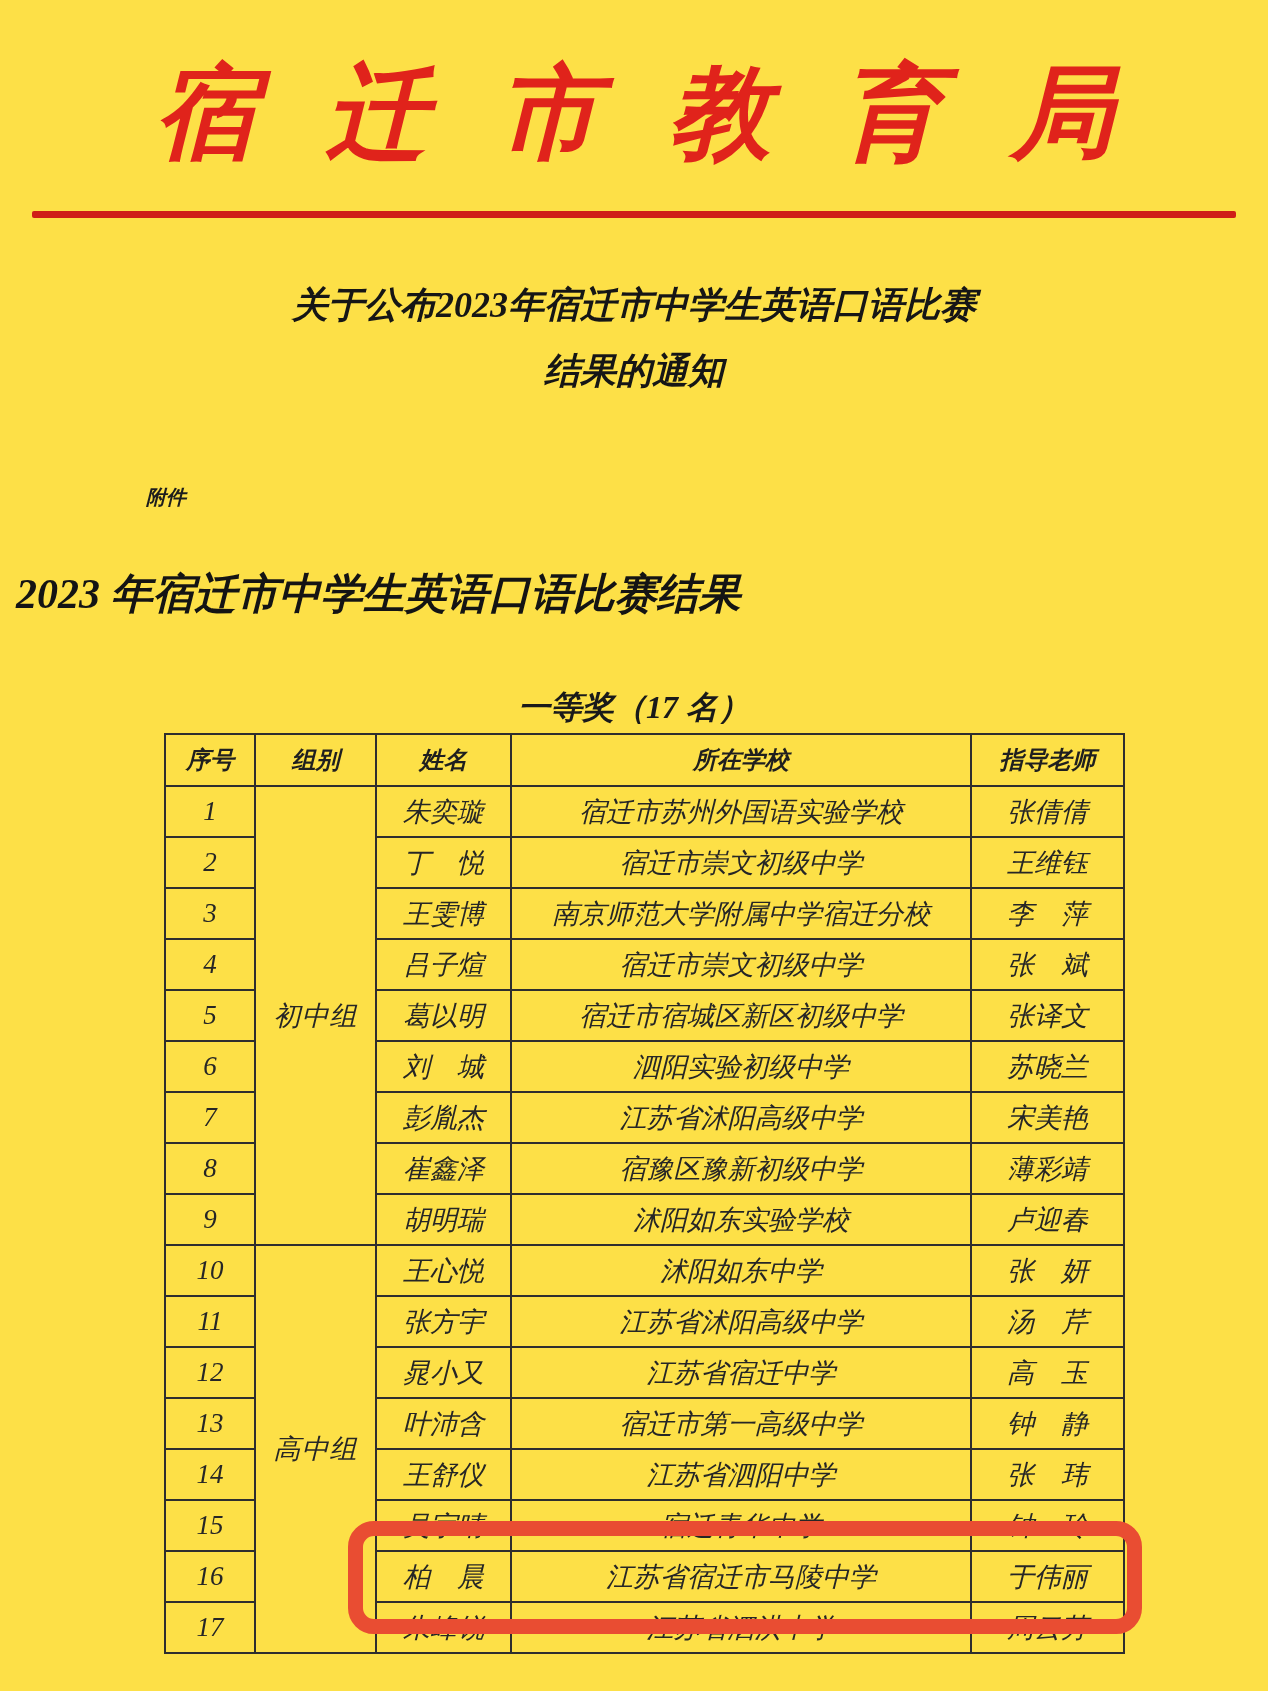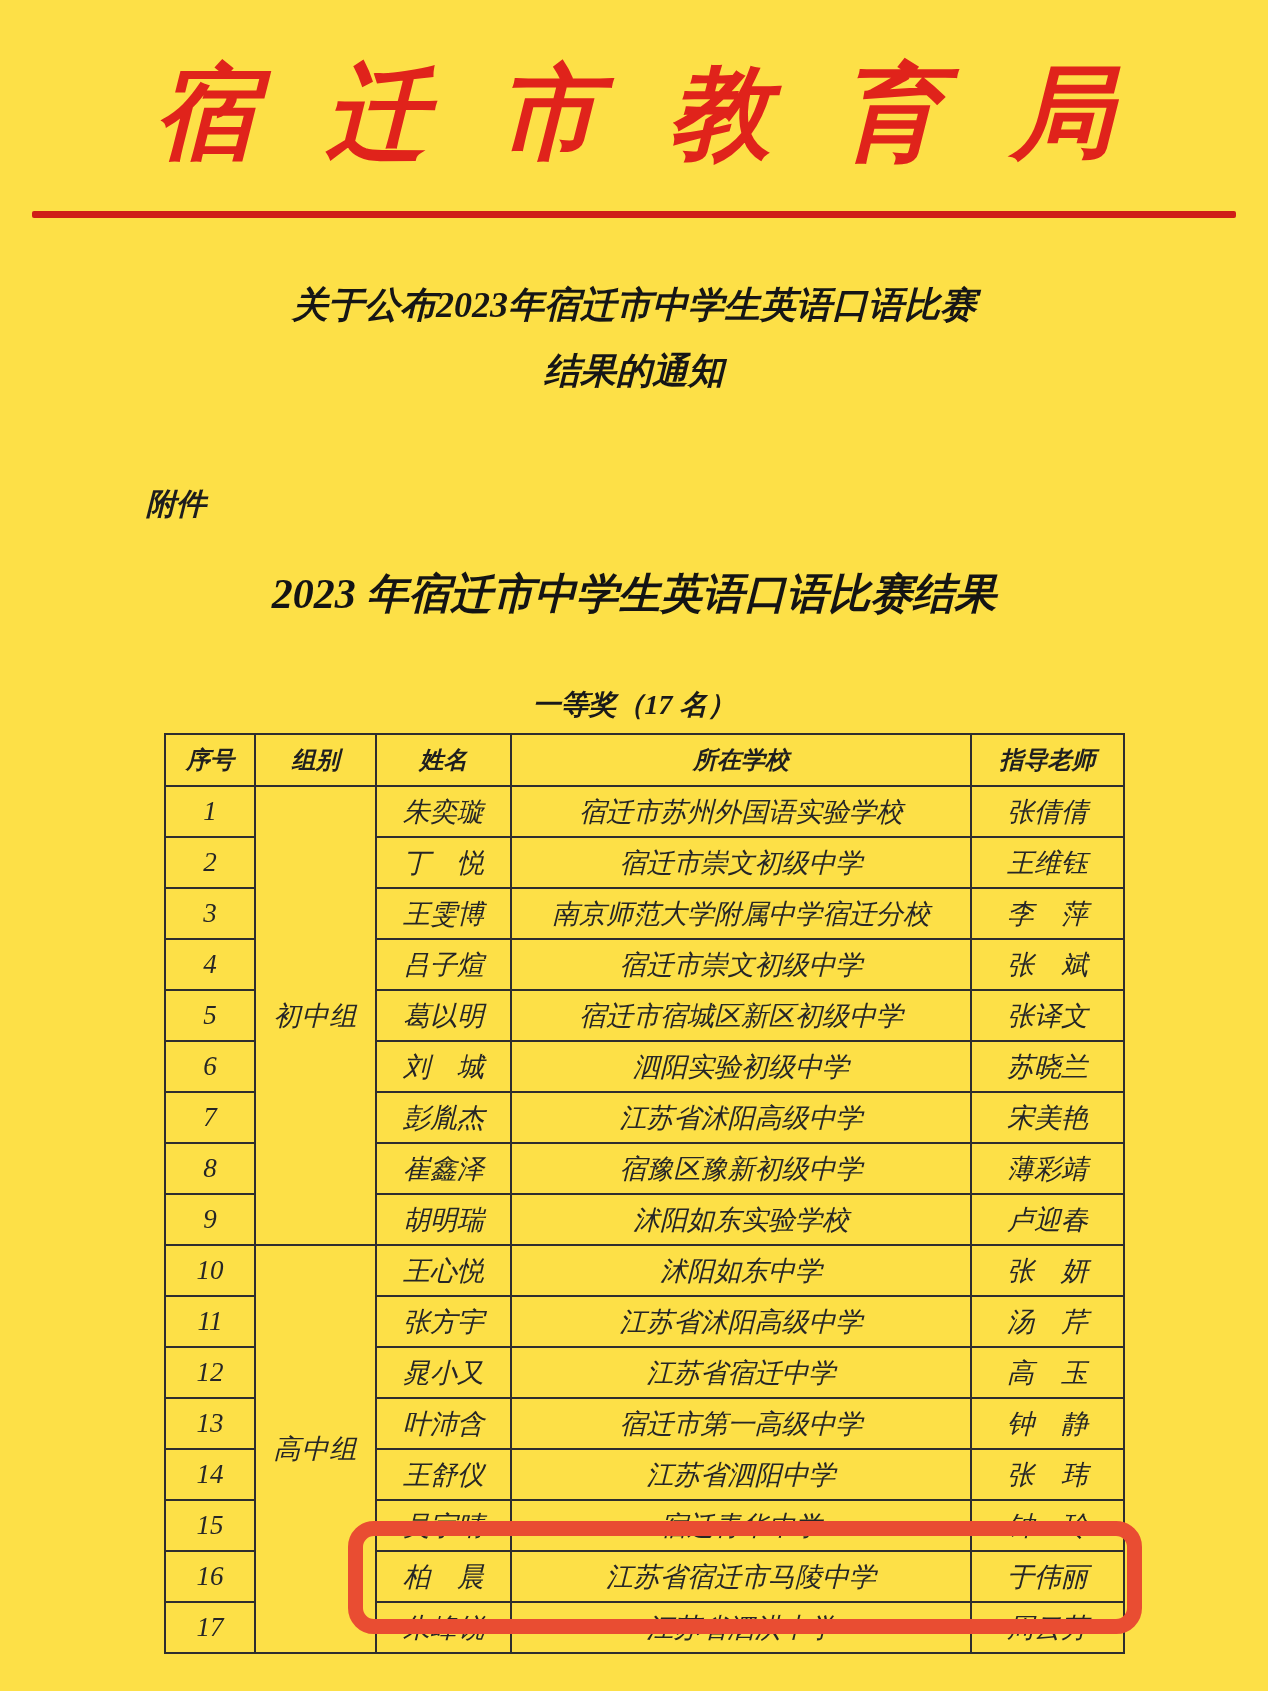--- a/index.html
+++ b/index.html
@@ -42,40 +42,41 @@
     left: 0; right: 0; top: 272px;
     text-align: center;
     font-size: 36px;
     font-weight: 700;
     line-height: 66px;
     color: #161616;
   }
   .attachment-label {
     position: absolute;
     left: 146px; top: 484px;
-    font-size: 30px;
+    font-size: 20px;
     font-weight: 600;
     color: #1d1d1d;
     font-family: "Liberation Sans", "DejaVu Sans", sans-serif;
   }
   .attachment-title {
     position: absolute;
     left: 0; right: 0; top: 566px;
     margin: 0;
-    text-align: center;
+    text-align: left;
     font-size: 42px;
     font-weight: 700;
     color: #141414;
+    padding-left: 16px;
   }
   .section-title {
     position: absolute;
     left: 0; right: 0; top: 686px;
     margin: 0;
     text-align: center;
-    font-size: 28px;
+    font-size: 32px;
     font-weight: 700;
     color: #1a1a1a;
   }
   
   table.results {
     position: absolute;
     left: 164px; top: 733px;
     width: 959px;
     border-collapse: collapse;
     table-layout: fixed;

